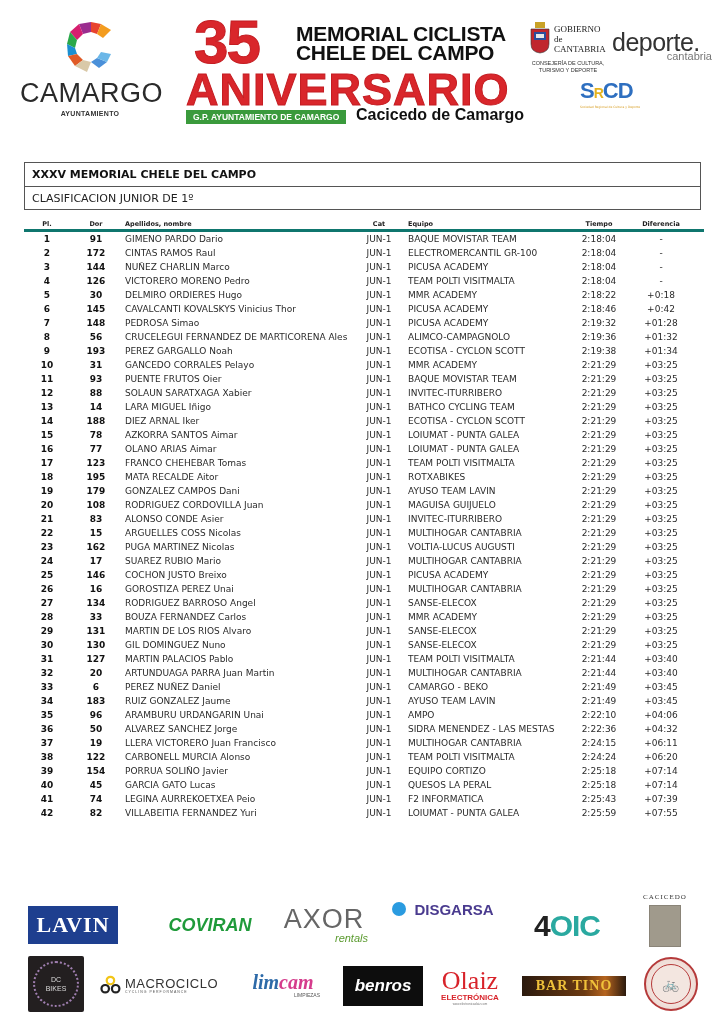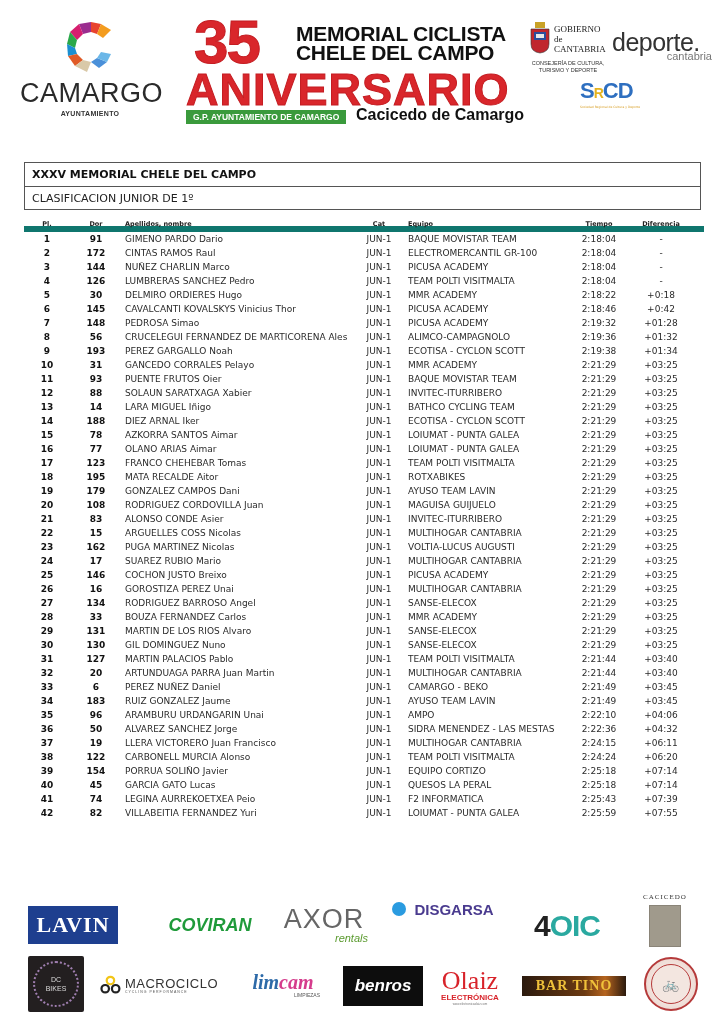--- a/index.html
+++ b/index.html
@@ -44,21 +44,21 @@
 
   
   .titlebox { position: absolute; left: 24px; top: 162px; width: 677px; height: 48px; border: 1px solid #555; }
   .titlebox .r1 { height: 24px; border-bottom: 1px solid #555; padding-left: 7px; line-height: 24px;
     font-family: "DejaVu Sans", sans-serif; font-weight: bold; font-size: 11px; color: #111; }
   .titlebox .r2 { height: 23px; padding-left: 7px; line-height: 23px;
     font-family: "DejaVu Sans", sans-serif; font-size: 11px; color: #222; }
 
   
   .tbl { position: absolute; left: 24px; top: 215px; width: 680px; }
-  .thead { position: relative; height: 17px; border-bottom: 6px solid #0f766e; font-size: 6.5px; font-weight: bold; color: #222; }
+  .thead { position: relative; height: 17px; border-bottom: 3px solid #0f766e; font-size: 6.5px; font-weight: bold; color: #222; }
   .thead span, .trow span { position: absolute; white-space: nowrap; }
   .trow { position: relative; height: 14px; font-size: 9px; color: #222; }
   .thead span { top: 5px; }
   .trow span { top: 2px; }
   .c-pl { left: 0; width: 46px; text-align: center; }
   .c-dor { left: 50px; width: 44px; text-align: center; }
   .c-name { left: 101px; }
   .c-cat { left: 338px; width: 34px; text-align: center; }
   .c-team { left: 384px; }
   .c-time { left: 553px; width: 44px; text-align: center; }
@@ -206,21 +206,21 @@
         <span class="c-dor">144</span>
         <span class="c-name">NUÑEZ CHARLIN Marco</span>
         <span class="c-cat">JUN-1</span>
         <span class="c-team">PICUSA ACADEMY</span>
         <span class="c-time">2:18:04</span>
         <span class="c-diff">-</span>
       </div>
       <div class="trow">
         <span class="c-pl">4</span>
         <span class="c-dor">126</span>
-        <span class="c-name">LUMBRERAS SANCHEZ Pedro</span>
+        <span class="c-name">VICTORERO MORENO Pedro</span>
         <span class="c-cat">JUN-1</span>
         <span class="c-team">TEAM POLTI VISITMALTA</span>
         <span class="c-time">2:18:04</span>
         <span class="c-diff">-</span>
       </div>
       <div class="trow">
         <span class="c-pl">5</span>
         <span class="c-dor">30</span>
         <span class="c-name">DELMIRO ORDIERES Hugo</span>
         <span class="c-cat">JUN-1</span>

